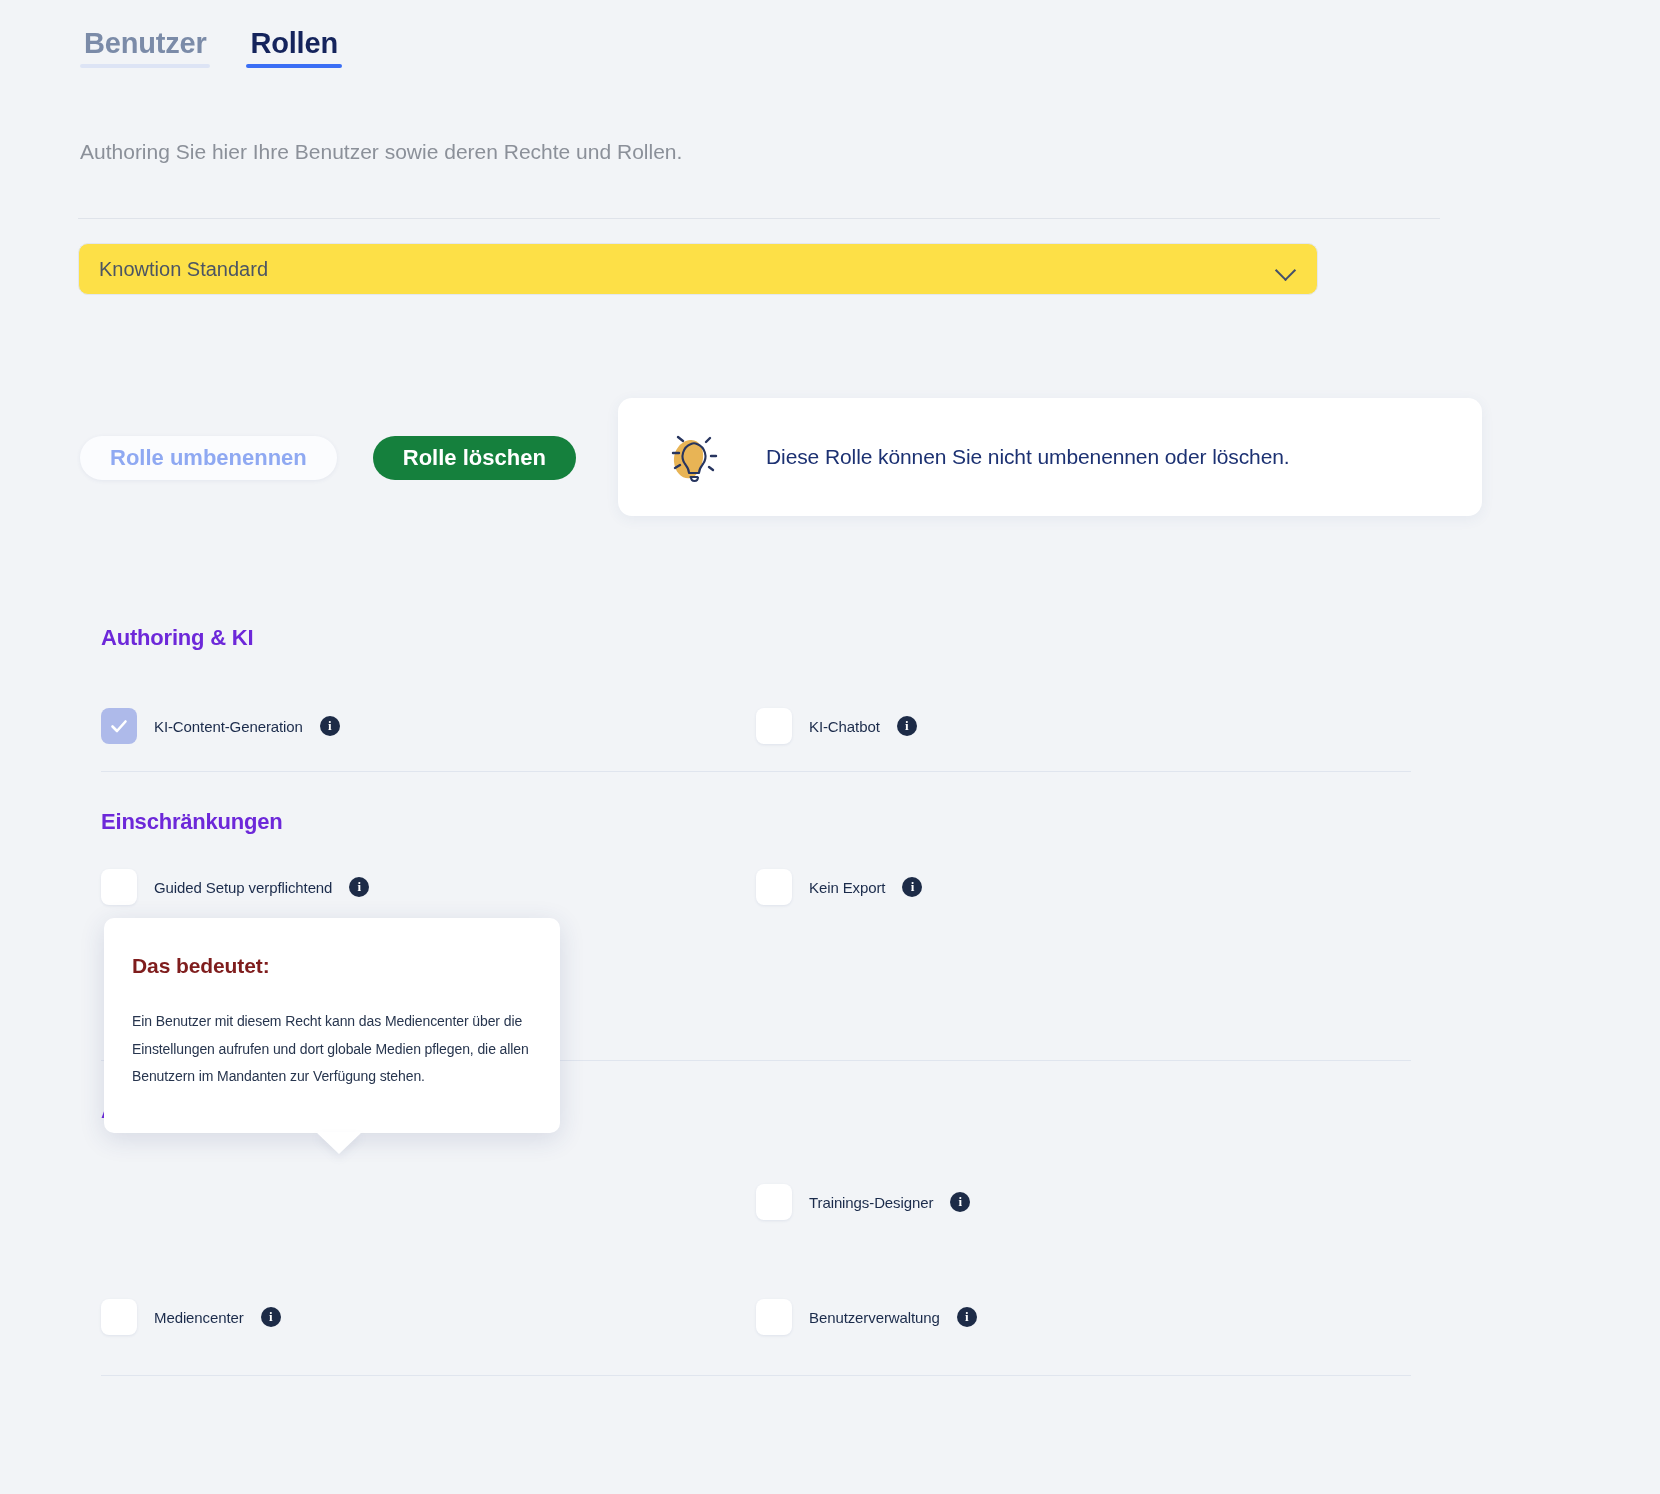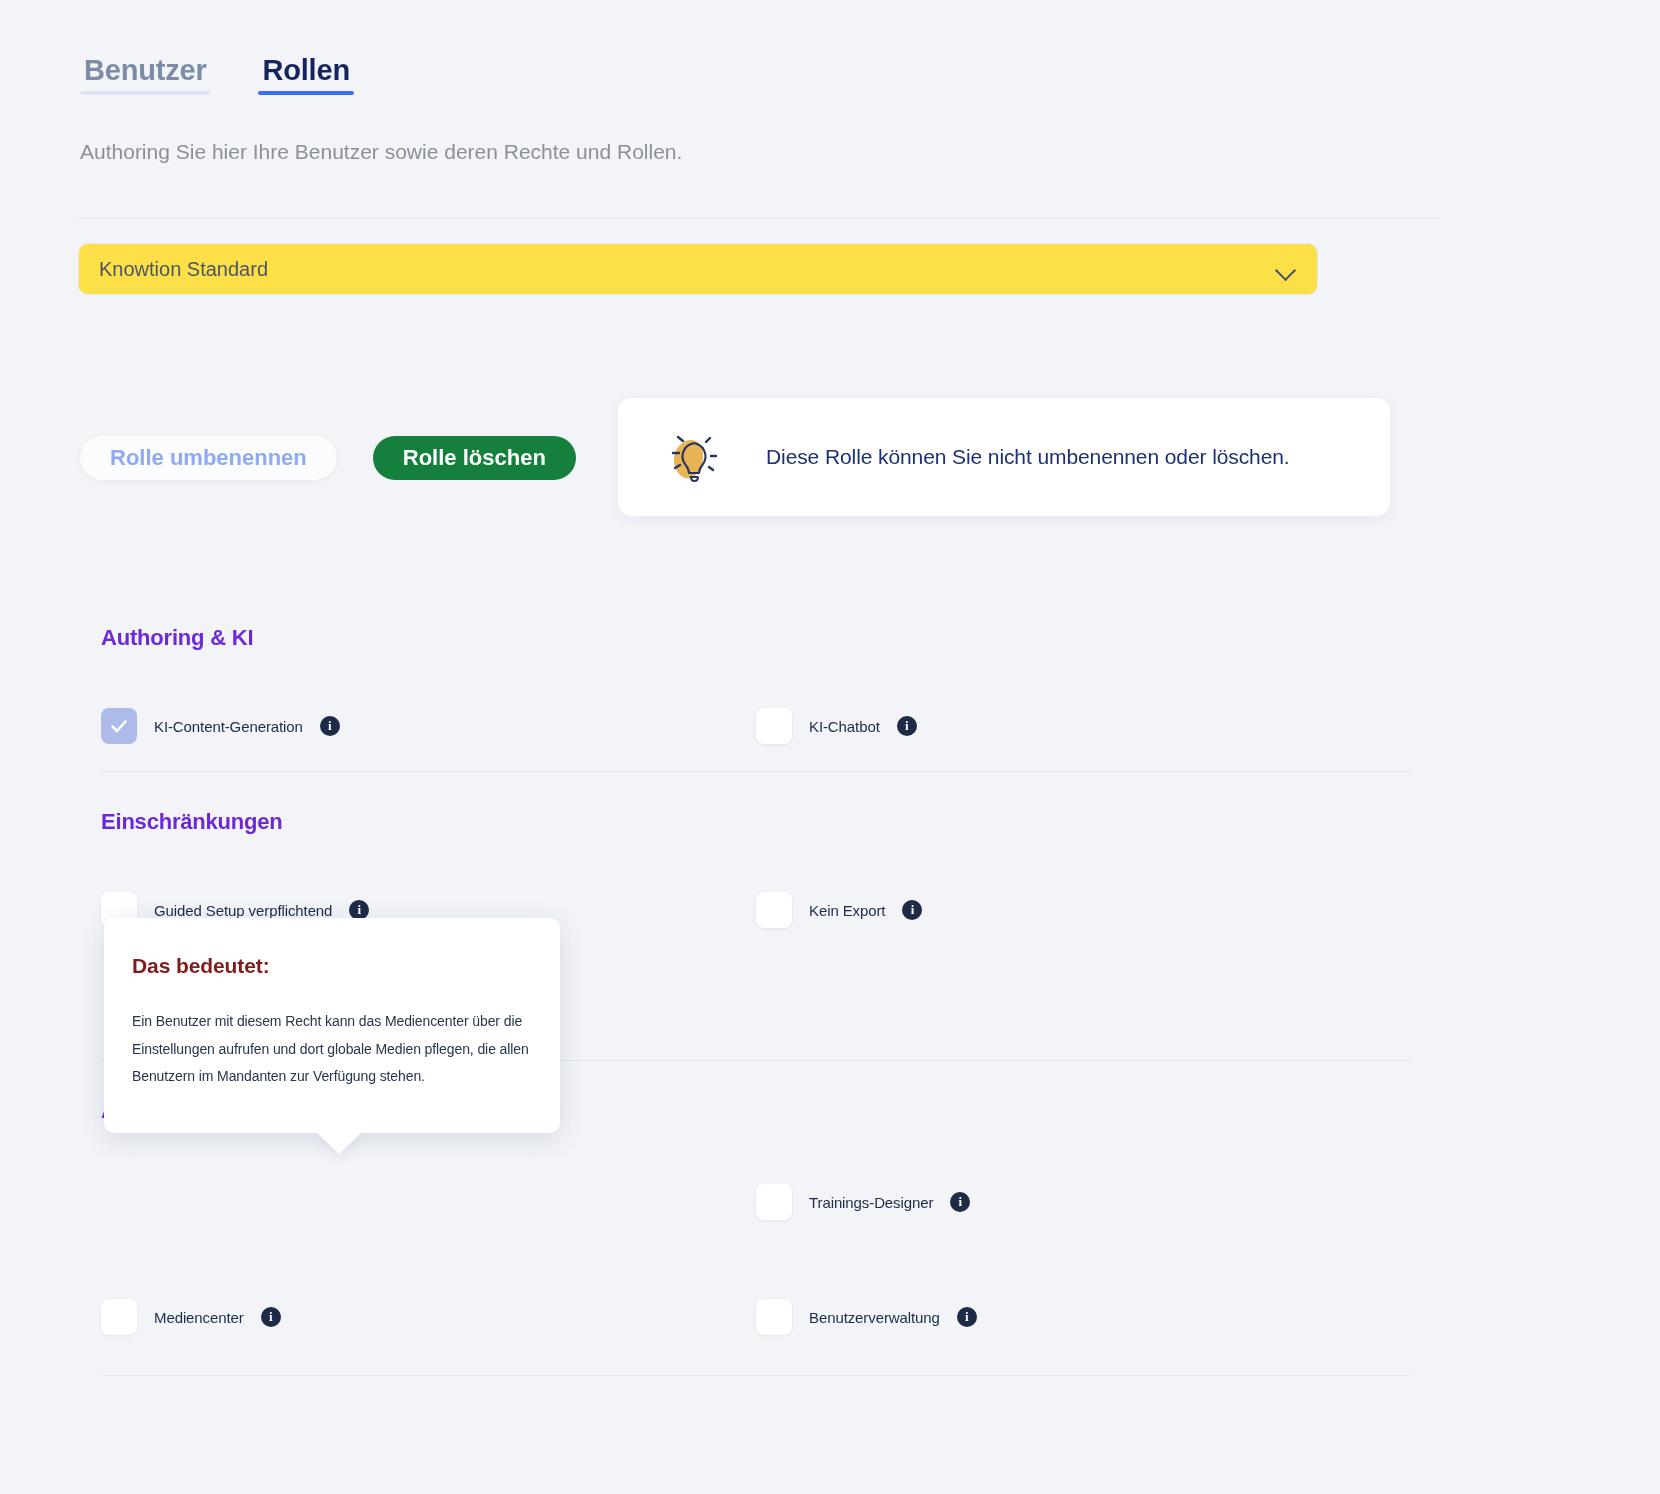--- a/index.html
+++ b/index.html
@@ -5,21 +5,21 @@
   * { box-sizing: border-box; margin: 0; padding: 0; }
   html, body {
     width: 1660px; height: 1494px;
     background: #f2f4f7;
     font-family: "Liberation Sans", sans-serif;
     overflow: hidden;
   }
   .page { position: relative; width: 1660px; height: 1494px; padding: 0; }
 
   
-  .tabs { position: absolute; left: 80px; top: 54px; display: flex; gap: 48px; align-items: center; }
+  .tabs { position: absolute; left: 80px; top: 27px; display: flex; gap: 36px; align-items: center; }
   .tab { position: relative; font-size: 29px; font-weight: 700; letter-spacing: -0.2px;
          padding: 0 4px 12px 4px; cursor: pointer; }
   .tab-inactive { color: #7b8ba8; }
   .tab-inactive::after { content:""; position:absolute; left:0; right:0; bottom:4px; height:4px;
                          background:#dde4f5; border-radius:2px; }
   .tab-active { color: #15245c; }
   .tab-active::after { content:""; position:absolute; left:0; right:0; bottom:4px; height:4px;
                        background:#3b6ef5; border-radius:2px; }
 
   
@@ -38,21 +38,21 @@
                   transform: rotate(45deg); }
 
   
   .btn-row { position:absolute; left:80px; top:436px; display:flex; gap:36px; align-items:center; }
   .btn { border:none; border-radius:26px; height:44px; padding:0 30px;
          font-size:22px; font-weight:700; cursor:pointer; font-family:"Liberation Sans", sans-serif; }
   .btn-rename { background:#fbfcfe; color:#8fa9f2; box-shadow:0 1px 4px rgba(60,80,140,.08); }
   .btn-delete { background:#15803d; color:#ffffff; }
 
   
-  .info-card { position:absolute; left:618px; top:398px; width:772px; height:118px;
+  .info-card { position:absolute; left:618px; top:398px; width:864px; height:118px;
                background:#fff; border-radius:14px; box-shadow:0 3px 14px rgba(60,80,140,.07);
                display:flex; align-items:center; padding-left:42px; gap:44px; }
   .bulb { width:62px; height:62px; flex:0 0 auto; }
   .info-text { font-size:21px; color:#1c3172; font-weight:500; letter-spacing:-0.1px; }
 
   
   .section { position:absolute; left:101px; width:1310px; }
   .section-title { font-size:22px; font-weight:700; color:#6d28d9; letter-spacing:-0.2px; }
   .cb-grid { display:flex; }
   .cb-col { width:655px; }
@@ -136,21 +136,21 @@
           <span class="ibadge">i</span>
         </div>
       </div>
     </div>
   </div>
 
   <div class="sep" style="top:771px;"></div>
 
   <div class="section" style="top:809px;">
     <div class="section-title">Einschränkungen</div>
-    <div class="cb-grid" style="margin-top:57px;">
+    <div class="cb-grid" style="margin-top:34px;">
       <div class="cb-col">
         <div class="cb-item">
           <span class="cb cb-off"></span>
           <span class="cb-label">Guided Setup verpflichtend</span>
           <span class="ibadge">i</span>
         </div>
       </div>
       <div class="cb-col">
         <div class="cb-item">
           <span class="cb cb-off"></span>

